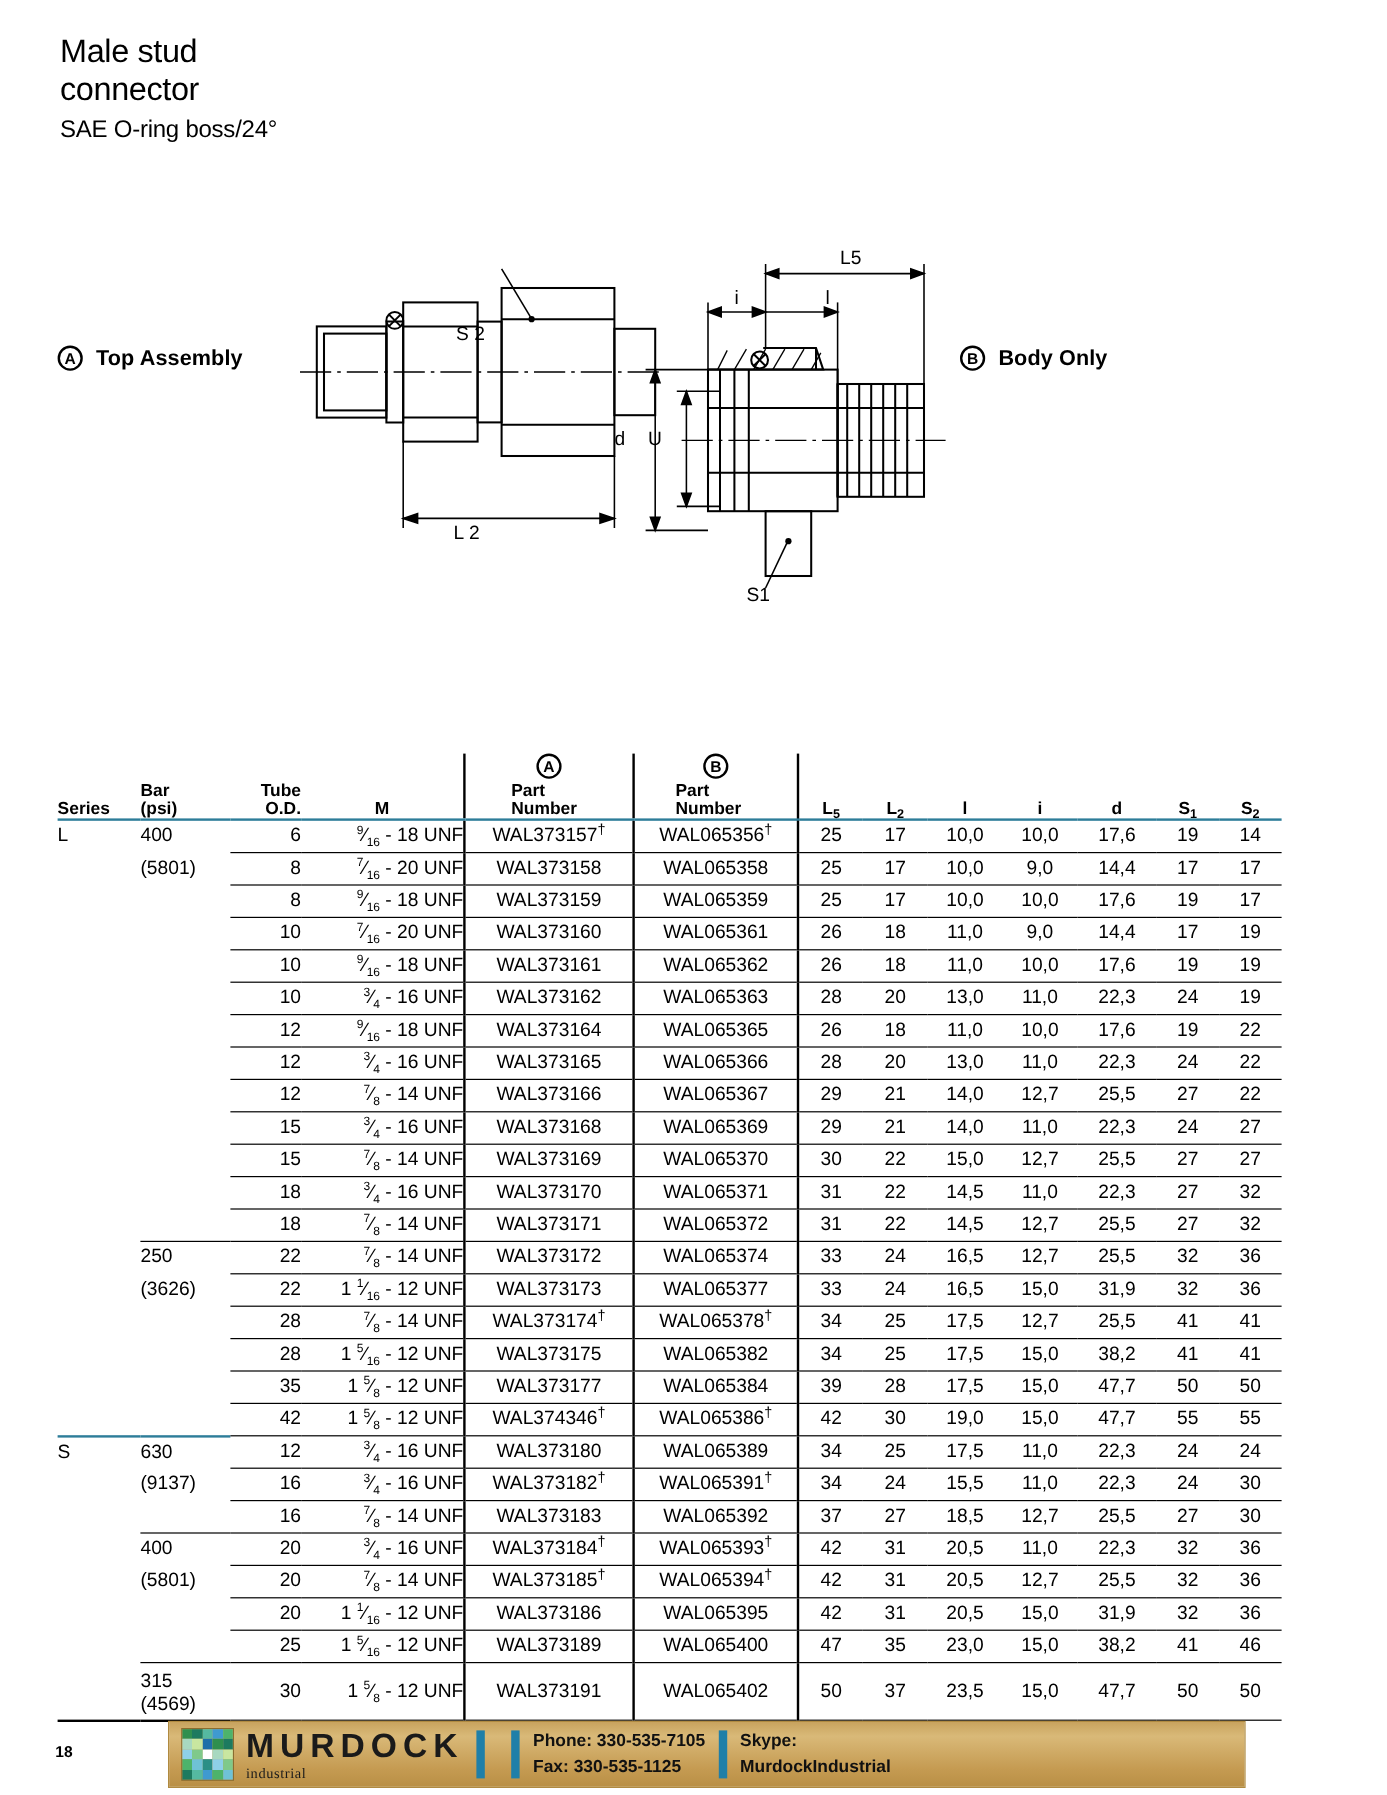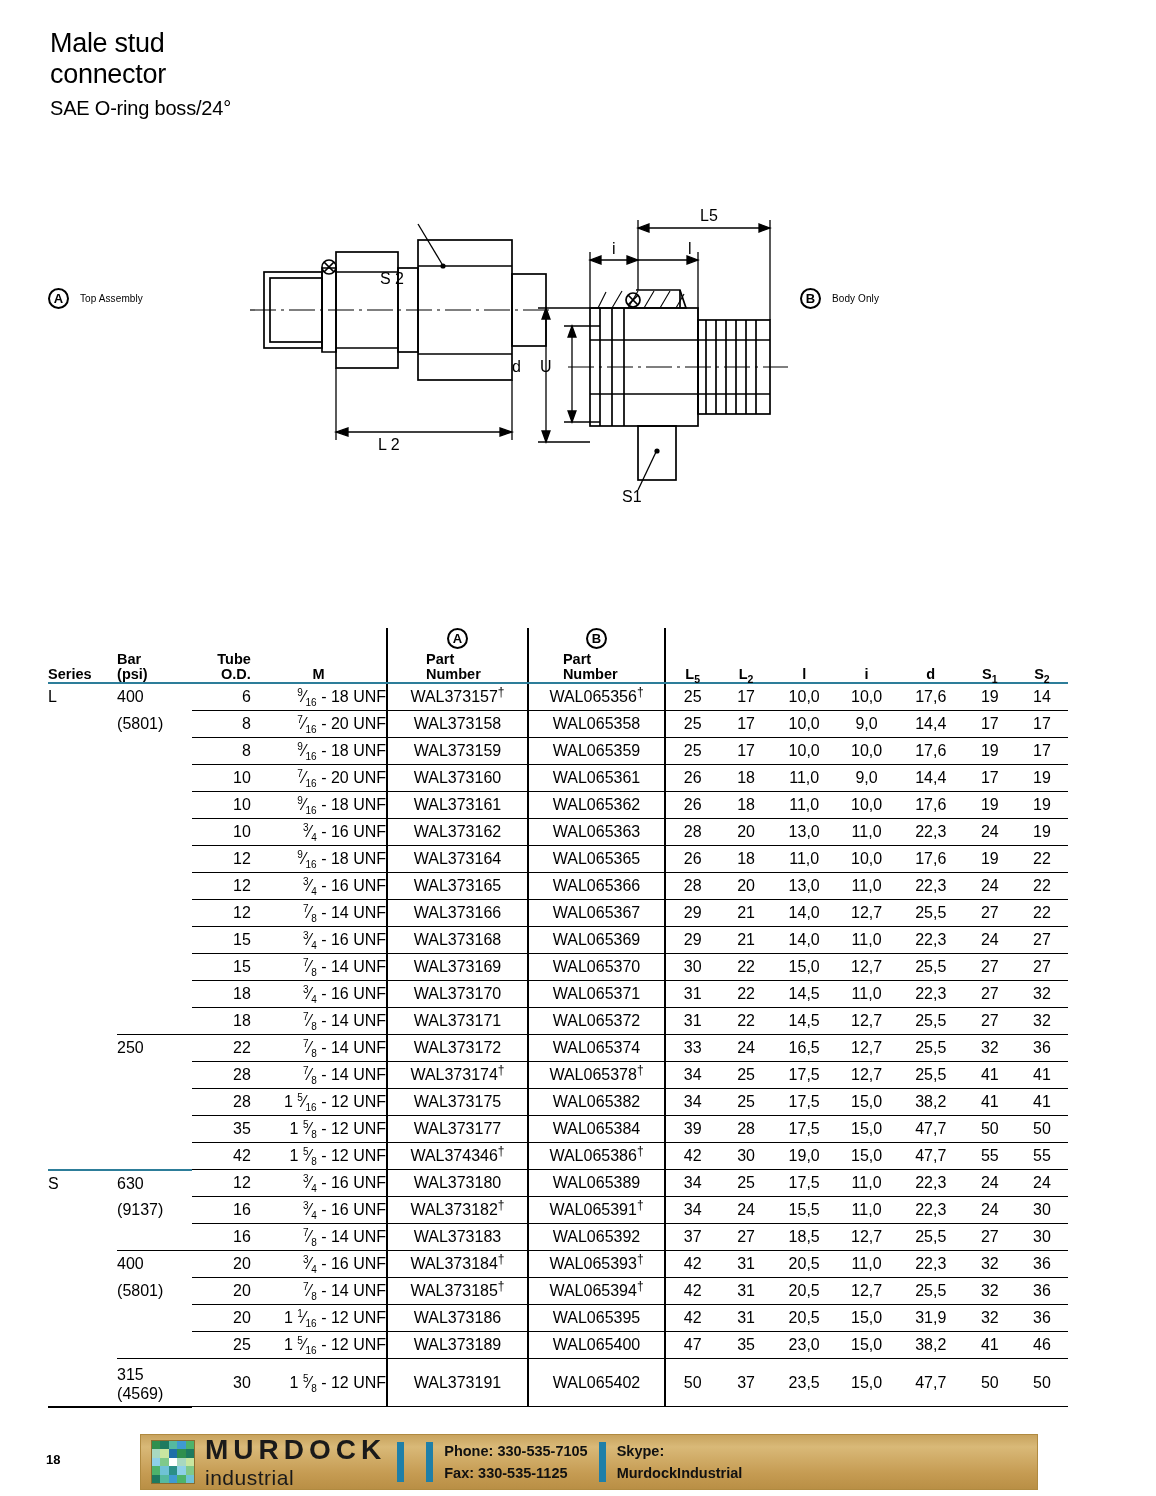--- a/index.html
+++ b/index.html
@@ -19,21 +19,21 @@
   #title-block .t2 { font-size:20px; line-height:30px; font-weight:400; margin-top:3px; letter-spacing:-0.2px; }
 
   
   #drawings { position:absolute; left:0; top:190px; width:1156px; height:340px; }
   .badge-circle {
     width:21px; height:21px; border:2px solid #000; border-radius:50%;
     display:inline-flex; align-items:center; justify-content:center;
     font-size:13px; font-weight:bold; line-height:1;
   }
   .callout { position:absolute; display:flex; align-items:center; gap:11px; }
-  .callout .lbl { font-size:10px; font-weight:normal; letter-spacing:0.1px; }
+  .callout .lbl { font-size:18px; font-weight:bold; letter-spacing:0.1px; }
   .dimlabel { position:absolute; font-size:16px; font-family:"Liberation Sans", sans-serif; }
 
   
   #spec-table { position:absolute; left:48px; top:628px; width:1020px; }
   table.spec { border-collapse:collapse; width:1020px; font-size:15.5px; }
   table.spec td, table.spec th { padding:0; }
 
   .hdr-cell { vertical-align:bottom; font-weight:bold; font-size:14.5px; line-height:15px; padding-bottom:5px; }
   .hdr-row td { border-bottom:2.5px solid #2d7d99; }
 
@@ -92,21 +92,21 @@
     position:absolute; left:140px; top:1434px; width:898px; height:56px;
     background:linear-gradient(180deg,#c8a35e 0%,#d9b978 22%,#c59b52 72%,#b98f45 100%);
     display:flex; align-items:center; border:1px solid #b08a40;
   }
   #mosaic { width:44px; height:44px; margin-left:10px; display:grid;
             grid-template-columns:repeat(5,1fr); grid-template-rows:repeat(5,1fr);
             border:1px solid #8a6c2f; }
   #mosaic div { width:100%; height:100%; }
   .brand { margin-left:10px; line-height:1.0; }
   .brand .b1 { font-size:28px; font-weight:bold; letter-spacing:5px; color:#1a1a1a; }
-  .brand .b2 { font-size:21px; color:#1a1a1a; letter-spacing:0.5px; margin-top:3px; }
+  .brand .b2 { font-size:12px; color:#1a1a1a; letter-spacing:0.5px; margin-top:3px;font-family:Liberation Serif, serif; }
   .vbar { width:7px; height:40px; background:#1f7fa8; margin:0 11px; flex:0 0 auto; }
   .fcol { font-size:14.5px; font-weight:bold; line-height:22px; color:#111; white-space:nowrap; }
 </style>
 </head>
 <body>
 
 <div id="title-block">
   <div class="t1">Male stud</div>
   <div class="t1">connector</div>
   <div class="t2">SAE O-ring boss/24°</div>
@@ -508,20 +508,37 @@
           <td class="c-l5">33</td>
           <td class="c-l2">24</td>
           <td class="c-l">16,5</td>
           <td class="c-i">12,7</td>
           <td class="c-d">25,5</td>
           <td class="c-s1">32</td>
           <td class="c-s2">36</td>
         </tr>
         <tr class="data-row">
           <td class="c-series"></td>
+          <td class="c-bar">
+            <span class="bar-val">(3626)</span>
+          </td>
+          <td class="c-tube">22</td>
+          <td class="c-m"><span class="frac">1 <sup>1</sup>⁄<sub>16</sub> - 12 UNF</span></td>
+          <td class="c-pa">WAL373173</td>
+          <td class="c-pb">WAL065377</td>
+          <td class="c-l5">33</td>
+          <td class="c-l2">24</td>
+          <td class="c-l">16,5</td>
+          <td class="c-i">15,0</td>
+          <td class="c-d">31,9</td>
+          <td class="c-s1">32</td>
+          <td class="c-s2">36</td>
+        </tr>
+        <tr class="data-row">
+          <td class="c-series"></td>
           <td class="c-bar"></td>
           <td class="c-tube">28</td>
           <td class="c-m"><span class="frac"><sup>7</sup>⁄<sub>8</sub> - 14 UNF</span></td>
           <td class="c-pa">WAL373174<span class="dag">†</span></td>
           <td class="c-pb">WAL065378<span class="dag">†</span></td>
           <td class="c-l5">34</td>
           <td class="c-l2">25</td>
           <td class="c-l">17,5</td>
           <td class="c-i">12,7</td>
           <td class="c-d">25,5</td>

